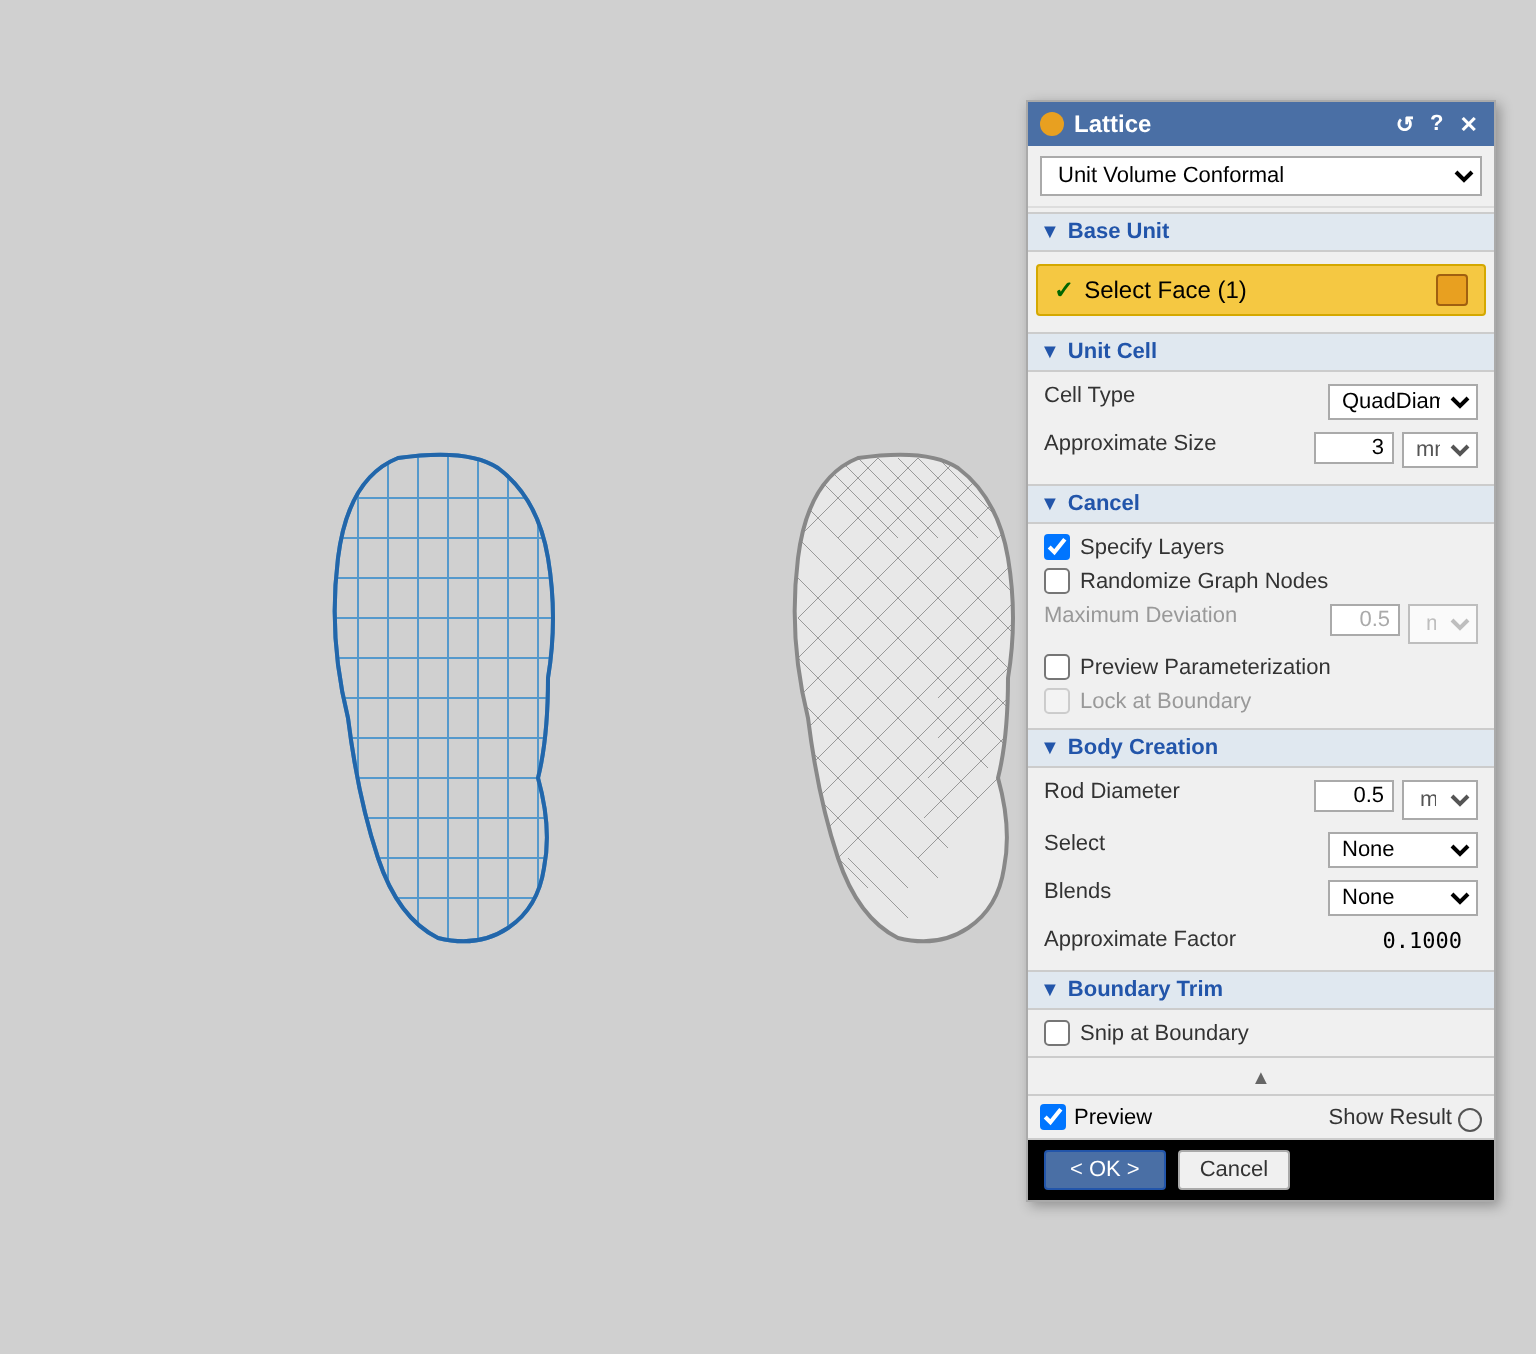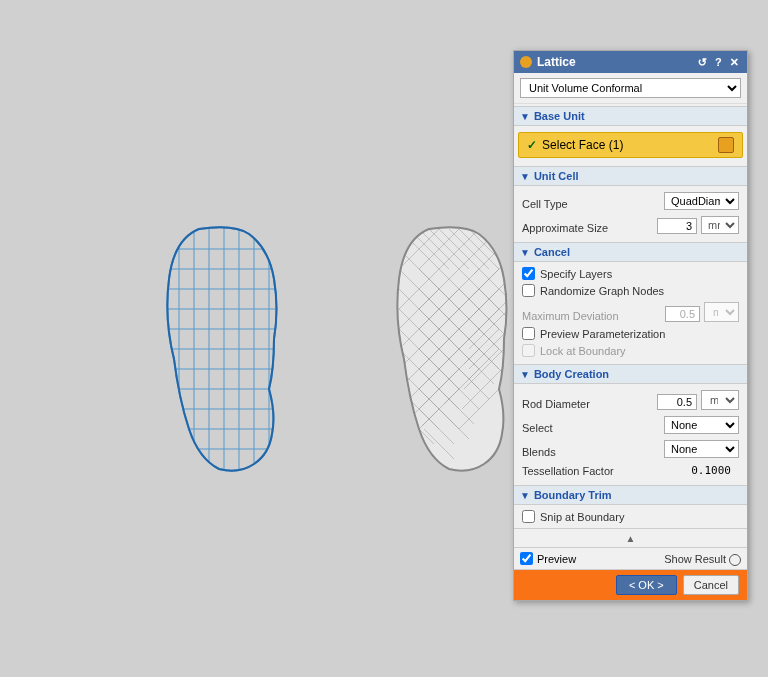--- a/index.html
+++ b/index.html
@@ -142,21 +142,21 @@
       width: 16px;
       height: 16px;
       background: #e8a020;
       border: 1px solid #a06010;
       border-radius: 2px;
       margin-left: auto;
     }
     
     .form-row {
       display: flex;
-      align-items: flex-end;
+      align-items: flex-start;
       padding: 3px 8px;
       gap: 4px;
     }
     .form-label {
       flex: 1;
       font-size: 11px;
       color: #333;
       white-space: nowrap;
     }
     .form-input-small {
@@ -237,23 +237,23 @@
       display: flex;
       align-items: center;
       gap: 3px;
       cursor: pointer;
     }
     
     .panel-actions {
       border-top: 1px solid #ccc;
       padding: 5px 8px;
       display: flex;
-      justify-content: flex-end;
+      justify-content: flex-start;
       gap: 6px;
-      background: #f97316;
+      background: #000000;
     }
     .btn-ok {
       background: #4a6fa5;
       color: white;
       border: 1px solid #2255aa;
       padding: 3px 12px;
       font-size: 11px;
       cursor: pointer;
       border-radius: 2px;
     }
@@ -526,21 +526,21 @@
             <option>None</option>
           </select>
         </div>
         <div class="form-row">
           <span class="form-label">Blends</span>
           <select class="form-select">
             <option>None</option>
           </select>
         </div>
         <div class="form-row">
-          <span class="form-label">Tessellation Factor</span>
+          <span class="form-label">Approximate Factor</span>
           <span class="tessellation-value">0.1000</span>
         </div>
       </div>
 
       <div class="section-header">
         <span class="section-arrow">▼</span>
         <span>Boundary Trim</span>
       </div>
       <div class="section-content">
         <div class="checkbox-row">

